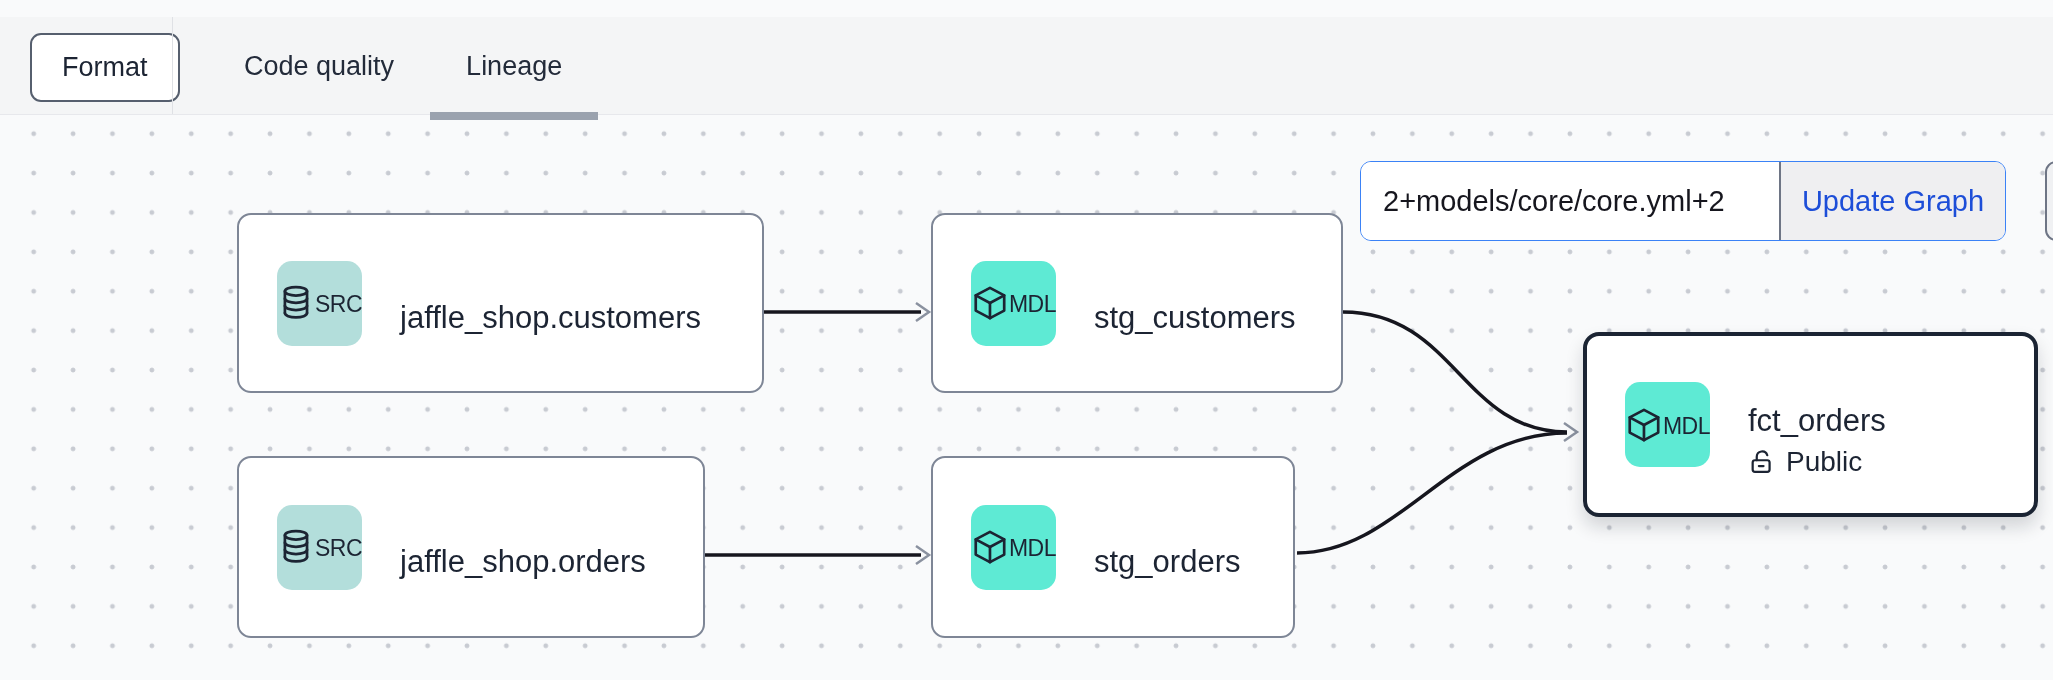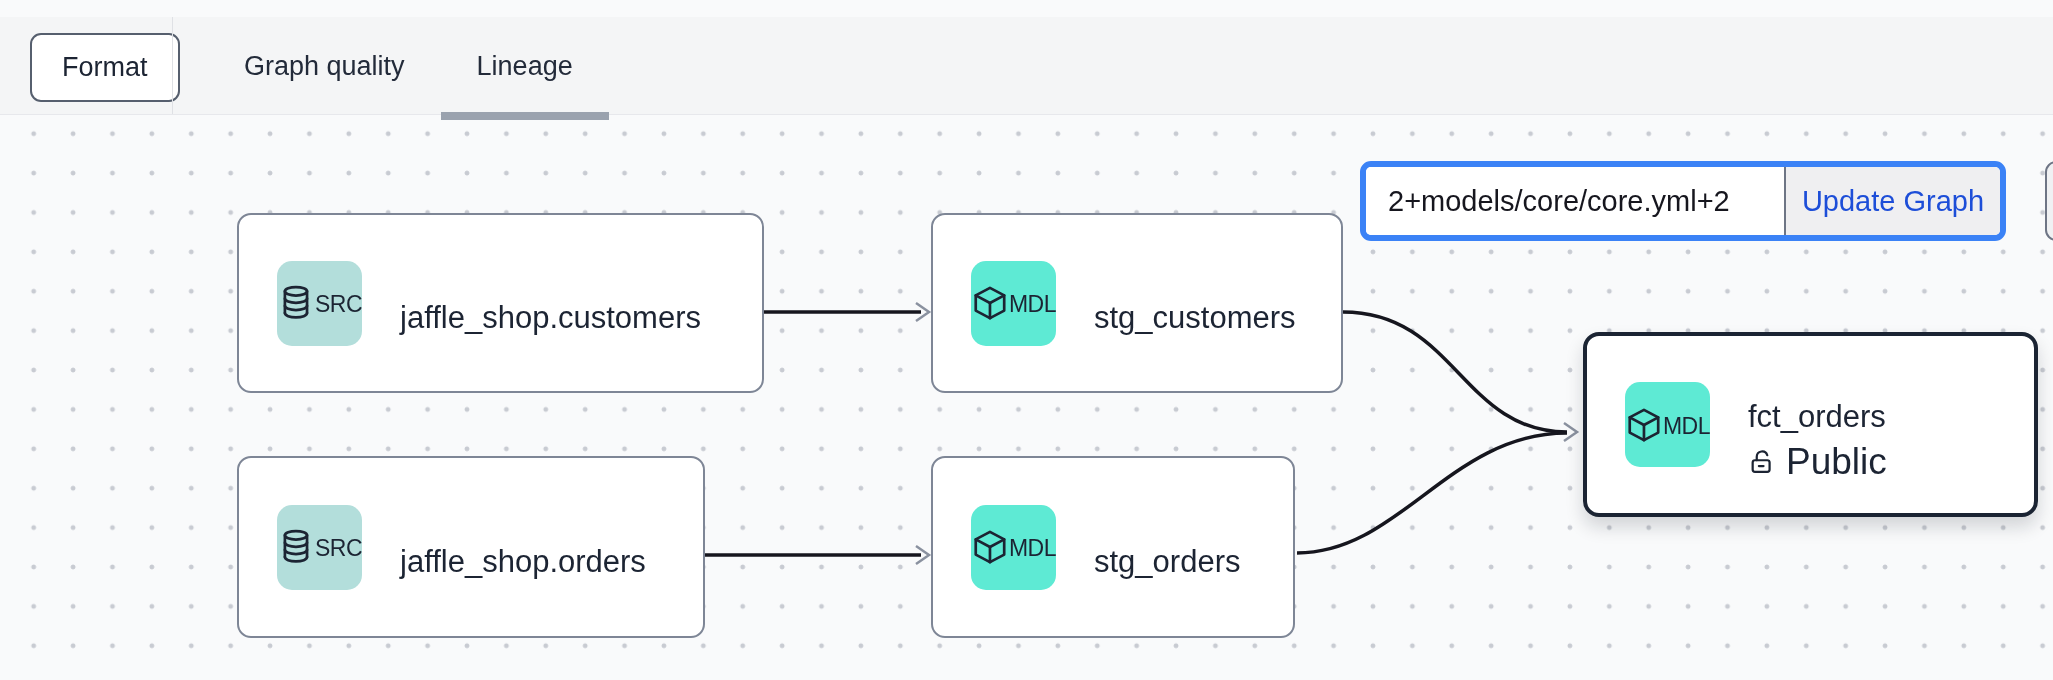--- a/index.html
+++ b/index.html
@@ -93,37 +93,37 @@
     font-size: 23px; font-weight: 500; color: #1c2433;
     letter-spacing: -0.5px; line-height: 1; margin-top: 3px;
   }
   .node .node-text { margin-left: 38px; min-width: 0; margin-top: 29px; }
   .node .node-title {
     font-size: 31px; color: #1c2433; line-height: 1.2; white-space: nowrap;
   }
   .node .node-access {
     display: flex; align-items: center; gap: 10px;
     margin-top: 8px;
-    font-size: 37px; color: #1c2433; line-height: 1;
+    font-size: 28px; color: #1c2433; line-height: 1;
   }
   .node .node-access svg { display: block; }
 
   
   .node-jaffle-customers { left: 237px; top: 213px; width: 527px; height: 180px; }
   .node-stg-customers    { left: 931px; top: 213px; width: 412px; height: 180px; }
   .node-jaffle-orders    { left: 237px; top: 456px; width: 468px; height: 182px; }
   .node-stg-orders       { left: 931px; top: 456px; width: 364px; height: 182px; }
   .node-fct-orders       { left: 1583px; top: 332px; width: 455px; height: 185px; }
 
   
   .filter-bar {
     position: absolute; left: 1360px; top: 161px;
     height: 80px; width: 646px;
     display: flex;
-    border: 6px solid #3b82f6;
+    border: 1px solid #3b82f6;
     border-radius: 11px;
     overflow: hidden;
     background: #ffffff;
     z-index: 5;
   }
   .filter-input {
     width: 418px; height: 100%;
     border: none; outline: none;
     background: #ffffff;
     font-family: inherit; font-size: 29px; color: #16161e;
@@ -147,21 +147,21 @@
     cursor: pointer;
   }
 </style>
 </head>
 <body>
 
 <div class="topbar">
   <button class="format-btn">Format</button>
   <div class="topbar-divider"></div>
   <div class="tabs">
-    <div class="tab">Graph quality</div>
+    <div class="tab">Code quality</div>
     <div class="tab active">Lineage</div>
   </div>
 </div>
 
 <div class="canvas"></div>
 
 <svg class="edges" viewBox="0 0 2053 680" fill="none" xmlns="http://www.w3.org/2000/svg">
 
   <path d="M 764 312 L 921 312" stroke="#16161e" stroke-width="3.5"></path>
   <path d="M 916 303 L 929 312 L 916 321" stroke="#8a919f" stroke-width="2.5"></path>

